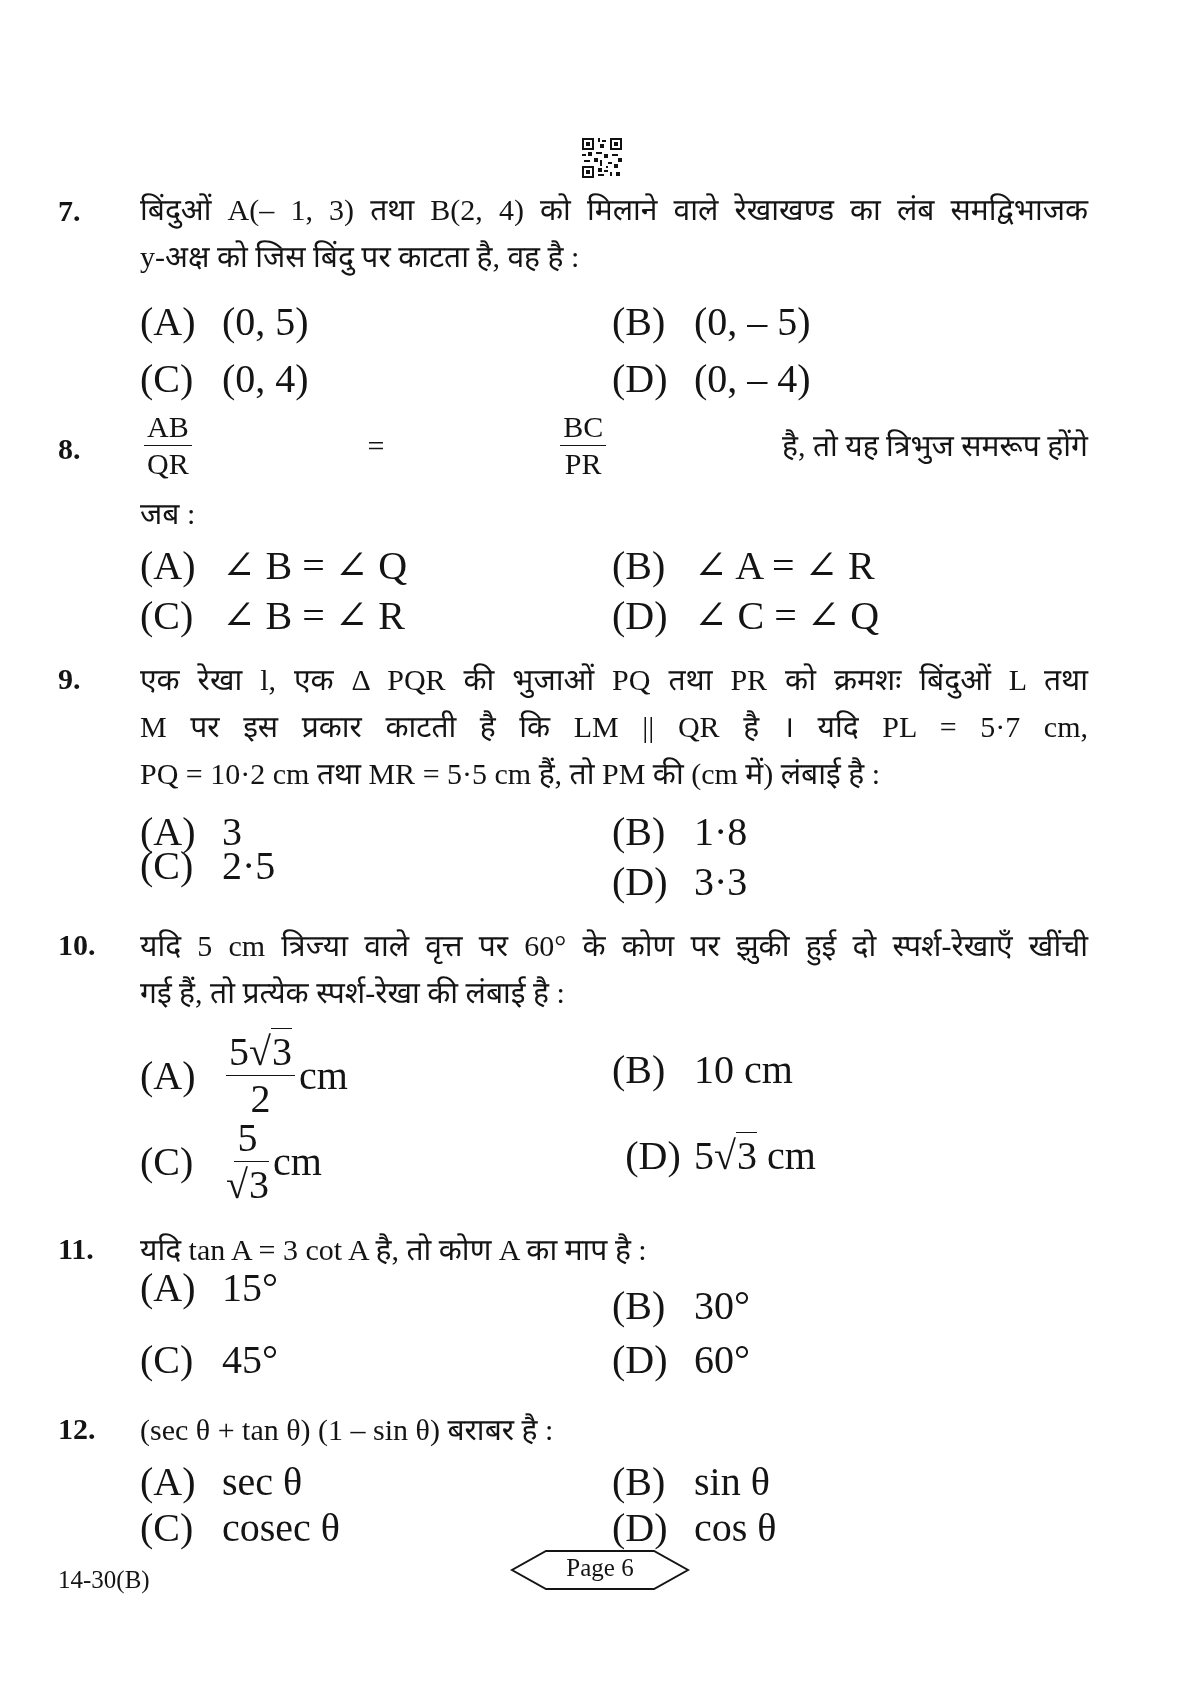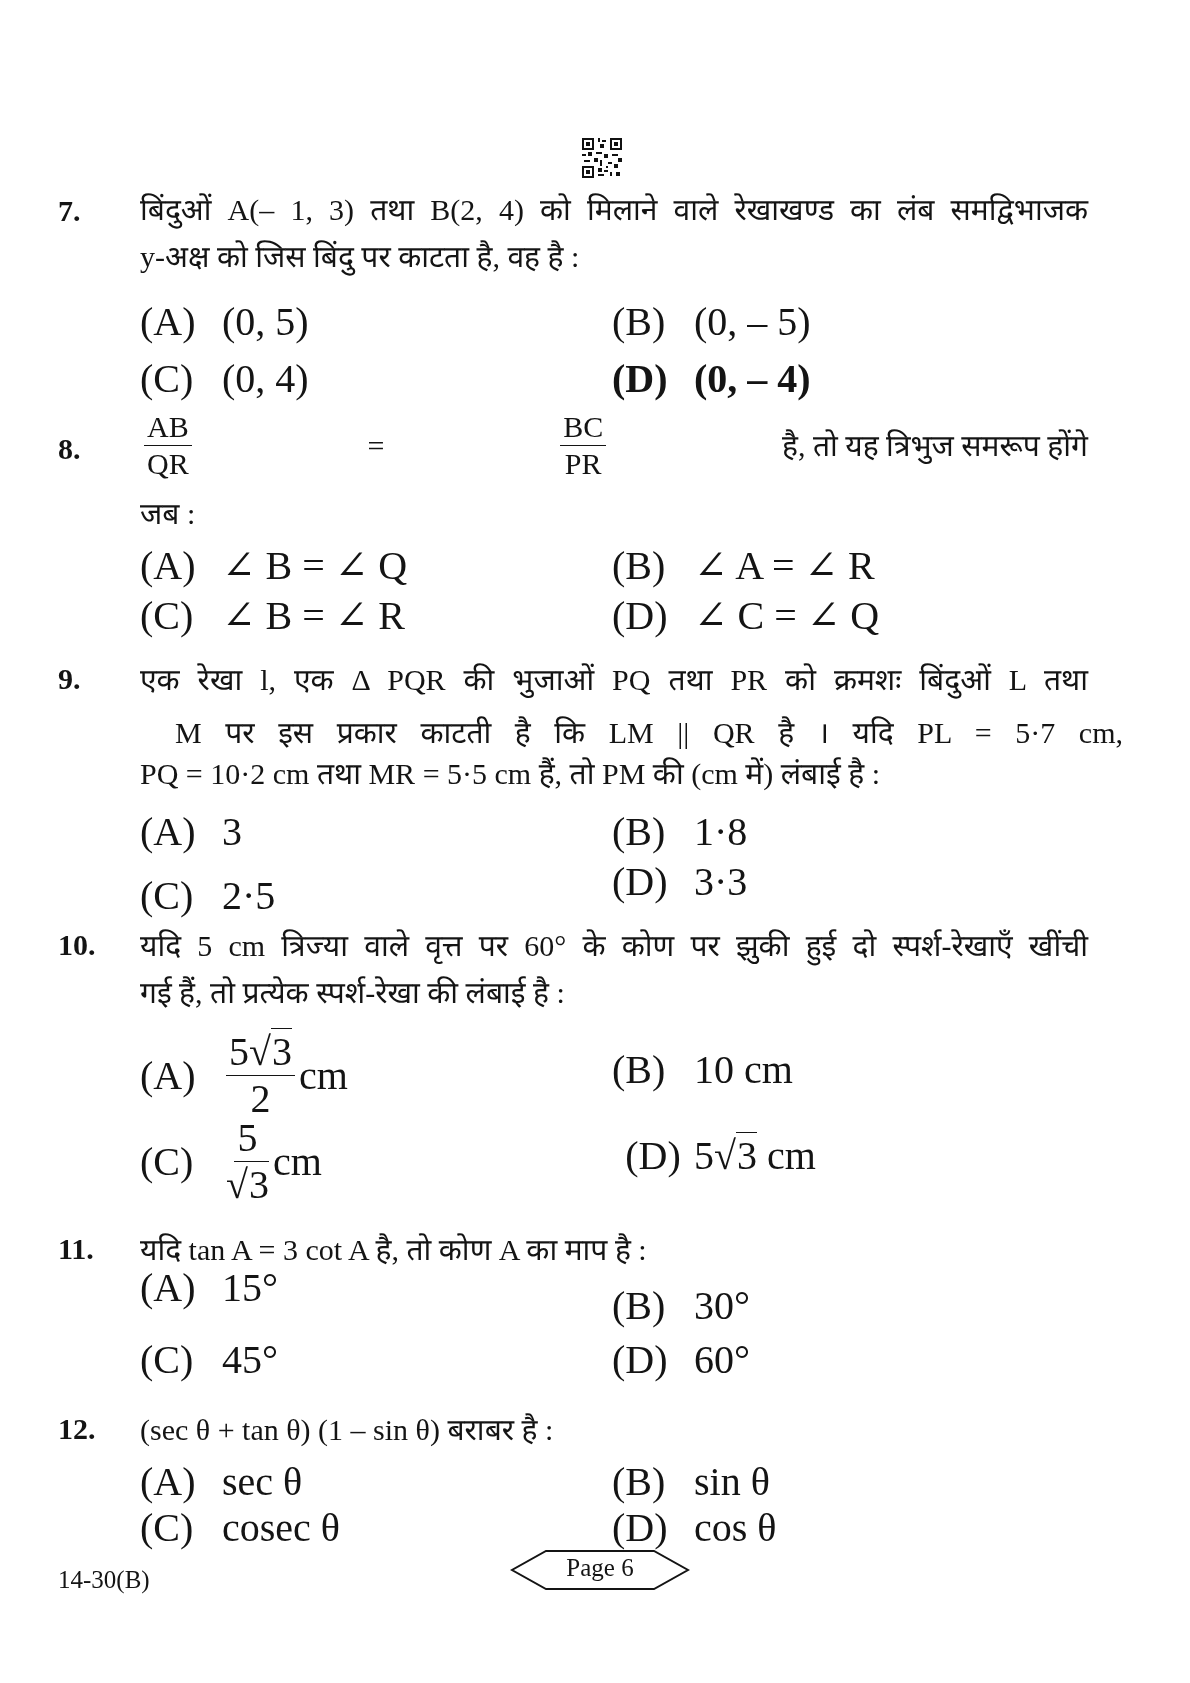--- a/index.html
+++ b/index.html
@@ -56,21 +56,21 @@
     <rect x="12" y="14" width="1" height="1" fill="#111"></rect>
 </svg>
 
 <div class="q" style="top:186px;">
   <div class="qnum" style="top:8px;">7.</div>
   <div class="qtext just">बिंदुओं A(– 1, 3) तथा B(2, 4) को मिलाने वाले रेखाखण्ड का लंब समद्विभाजक</div>
   <div class="qtext" style="top:47px;">y-अक्ष को जिस बिंदु पर काटता है, वह है :</div>
   <div class="opt" style="left:82px; top:112px;"><span class="olab">(A)</span><span>(0, 5)</span></div>
   <div class="opt" style="left:554px; top:112px;"><span class="olab">(B)</span><span>(0, – 5)</span></div>
   <div class="opt" style="left:82px; top:169px;"><span class="olab">(C)</span><span>(0, 4)</span></div>
-  <div class="opt" style="left:554px; top:169px;font-weight:bold;"><span class="olab">(D)</span><span>(0, – 4)</span></div>
+  <div class="opt" style="left:554px; top:169px;"><span class="olab">(D)</span><span>(0, – 4)</span></div>
 </div>
 
 <div class="q" style="top:412px;">
   <div class="qnum" style="top:20px;">8.</div>
   <div class="qtext just" style="display:flex; align-items:center; justify-content:space-between; text-align:left; text-align-last:auto;">
     <span class="frac">
         <span class="num">AB</span>
         <span class="den">QR</span>
       </span>
     <span>=</span>
@@ -83,25 +83,25 @@
   <div class="qtext" style="top:78px;">जब :</div>
   <div class="opt" style="left:82px; top:130px;"><span class="olab">(A)</span><span>∠ B = ∠ Q</span></div>
   <div class="opt" style="left:554px; top:130px;"><span class="olab">(B)</span><span>∠ A = ∠ R</span></div>
   <div class="opt" style="left:82px; top:180px;"><span class="olab">(C)</span><span>∠ B = ∠ R</span></div>
   <div class="opt" style="left:554px; top:180px;"><span class="olab">(D)</span><span>∠ C = ∠ Q</span></div>
 </div>
 
 <div class="q" style="top:656px;">
   <div class="qnum" style="top:6px;">9.</div>
   <div class="qtext just">एक रेखा l, एक Δ PQR की भुजाओं PQ तथा PR को क्रमशः बिंदुओं L तथा</div>
-  <div class="qtext just" style="top:53px;margin-left:35px;">M पर इस प्रकार काटती है कि LM || QR  है । यदि PL = 5·7 cm,</div>
+  <div class="qtext just" style="top:47px;">M पर इस प्रकार काटती है कि LM || QR  है । यदि PL = 5·7 cm,</div>
   <div class="qtext" style="top:94px;">PQ = 10·2 cm  तथा MR = 5·5 cm हैं, तो PM  की (cm में) लंबाई है :</div>
   <div class="opt" style="left:82px; top:152px;"><span class="olab">(A)</span><span>3</span></div>
   <div class="opt" style="left:554px; top:152px;"><span class="olab">(B)</span><span>1·8</span></div>
-  <div class="opt" style="left:82px; top:216px;"><span class="olab">(C)</span><span>2·5</span></div>
+  <div class="opt" style="left:82px; top:186px;"><span class="olab">(C)</span><span>2·5</span></div>
   <div class="opt" style="left:554px; top:202px;"><span class="olab">(D)</span><span>3·3</span></div>
 </div>
 
 <div class="q" style="top:922px;">
   <div class="qnum" style="top:6px;">10.</div>
   <div class="qtext just">यदि 5 cm त्रिज्या वाले वृत्त पर 60° के कोण पर झुकी हुई दो स्पर्श-रेखाएँ खींची</div>
   <div class="qtext" style="top:47px;">गई हैं, तो प्रत्येक स्पर्श-रेखा की लंबाई है :</div>
   <div class="opt" style="left:82px; top:110px; display:flex; align-items:center;">
     <span class="olab">(A)</span>
     <span class="frac">

